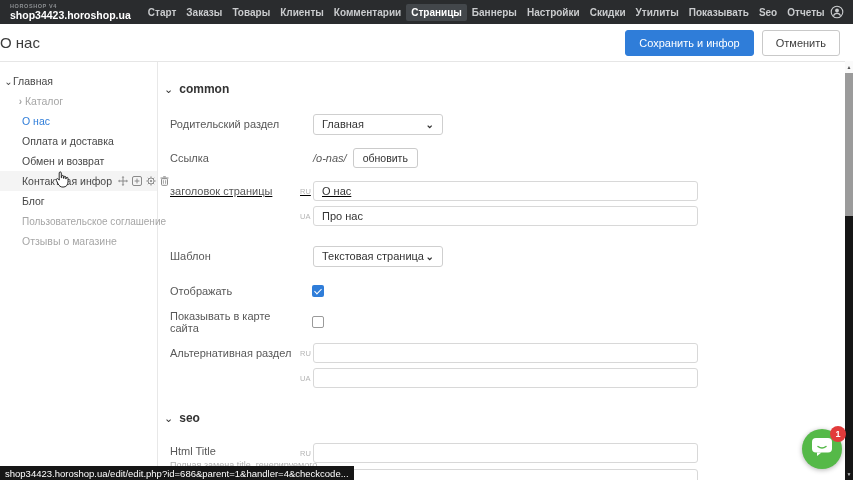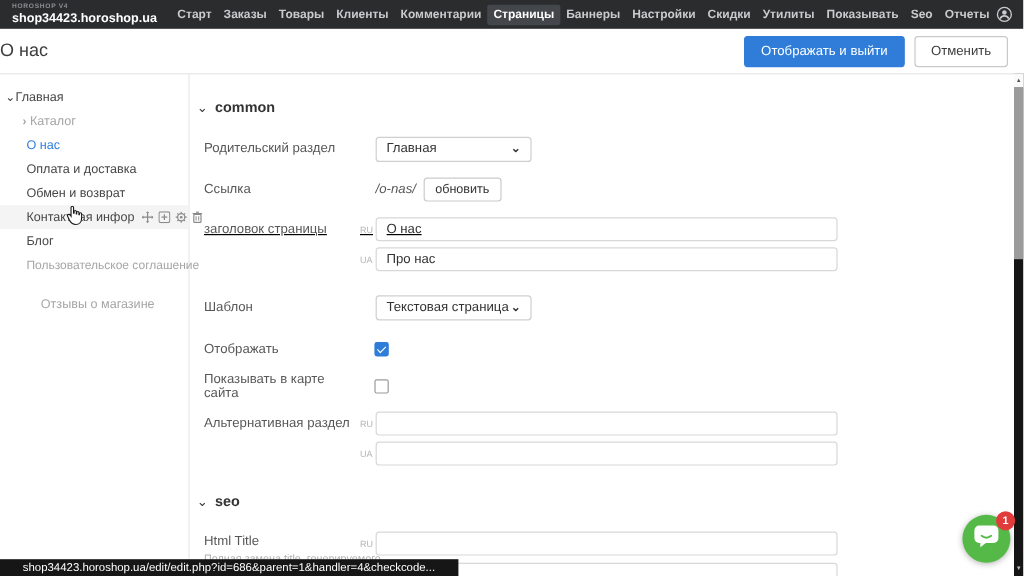--- a/index.html
+++ b/index.html
@@ -74,21 +74,21 @@
   
   .scrollbar{position:absolute;top:61px;right:0;width:8px;bottom:0;background:#151515;z-index:30;}
   .sb-btn-top{position:absolute;top:0;left:0;width:100%;height:12px;background:#fafafa;color:#555;
               font-size:5px;display:flex;align-items:center;justify-content:center;cursor:pointer;}
   .sb-thumb{position:absolute;top:12px;left:0;width:100%;height:143px;background:#9b9b9b;cursor:pointer;}
   .sb-btn-bottom{position:absolute;bottom:0;left:0;width:100%;height:12px;color:#bdbdbd;
               font-size:5px;display:flex;align-items:center;justify-content:center;cursor:pointer;}
 
   
   .statusbar{position:absolute;left:0;top:466px;height:14px;background:#161616;color:#fff;
-             font-size:9.5px;display:flex;align-items:center;padding:0 19px;white-space:nowrap;z-index:40;}
+             font-size:9.5px;display:flex;align-items:center;padding:0 5px;white-space:nowrap;z-index:40;}
   .chat{position:absolute;left:802px;top:429px;width:40px;height:40px;border-radius:50%;
         background:#55b948;display:flex;align-items:center;justify-content:center;
         box-shadow:0 1px 5px rgba(0,0,0,.3);cursor:pointer;z-index:35;}
   .chat-badge{position:absolute;left:830px;top:426px;width:16px;height:16px;border-radius:50%;
         background:#e23b3b;color:#fff;font-size:9px;font-weight:700;display:flex;align-items:center;
         justify-content:center;z-index:36;cursor:pointer;}
   .cursor{position:absolute;left:55px;top:171px;z-index:50;pointer-events:none;}
 </style>
 </head>
 <body>
@@ -129,21 +129,21 @@
           <path d="M8.5 4.5L11 7l-2.5 2.5" stroke="#c9cbcd" stroke-width="1.2" fill="none"></path>
           <line x1="5.5" y1="7" x2="10.7" y2="7" stroke="#c9cbcd" stroke-width="1.2"></line>
         </svg>
       </span>
     </div>
   </header>
 
   <div class="pagehead">
     <h1 class="page-title" style="margin:0;font-weight:400;">О нас</h1>
     <div class="head-buttons">
-      <button class="btn btn-primary">Отображать и выйти</button>
+      <button class="btn btn-primary">Сохранить и инфор</button>
       <button class="btn btn-plain">Отменить</button>
     </div>
   </div>
 
   <aside class="sidebar">
     <div class="tree-item lvl0" style="top:10px;">
       <span class="tw">⌄</span>
       <span>Главная</span>
     </div>
     <div class="tree-item lvl1" style="top:30px;">
@@ -193,21 +193,21 @@
           </svg>
         </span>
       </span>
     </div>
     <div class="tree-item leaf" style="top:130px;">
       <span>Блог</span>
     </div>
     <div class="tree-item leaf small-label" style="top:150px;">
       <span class="muted">Пользовательское соглашение</span>
     </div>
-    <div class="tree-item leaf" style="top:183px;margin-left:12px;">
+    <div class="tree-item leaf" style="top:170px;">
       <span class="muted">Отзывы о магазине</span>
     </div>
   </aside>
 
   <main class="content">
 
     <div class="sec-head" style="top:21px;">
       <span class="sec-chev">⌄</span>
       <span>common</span>
     </div>

